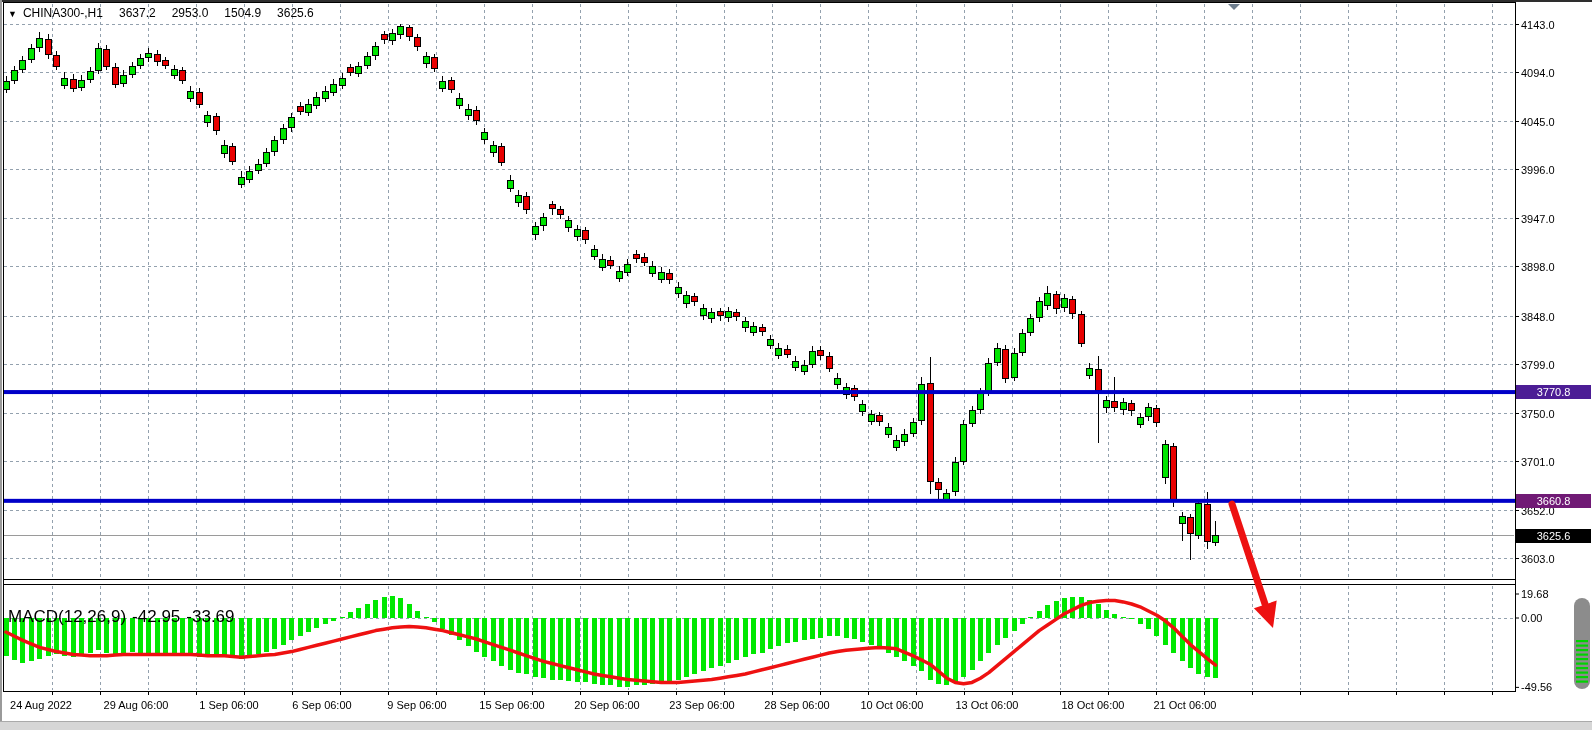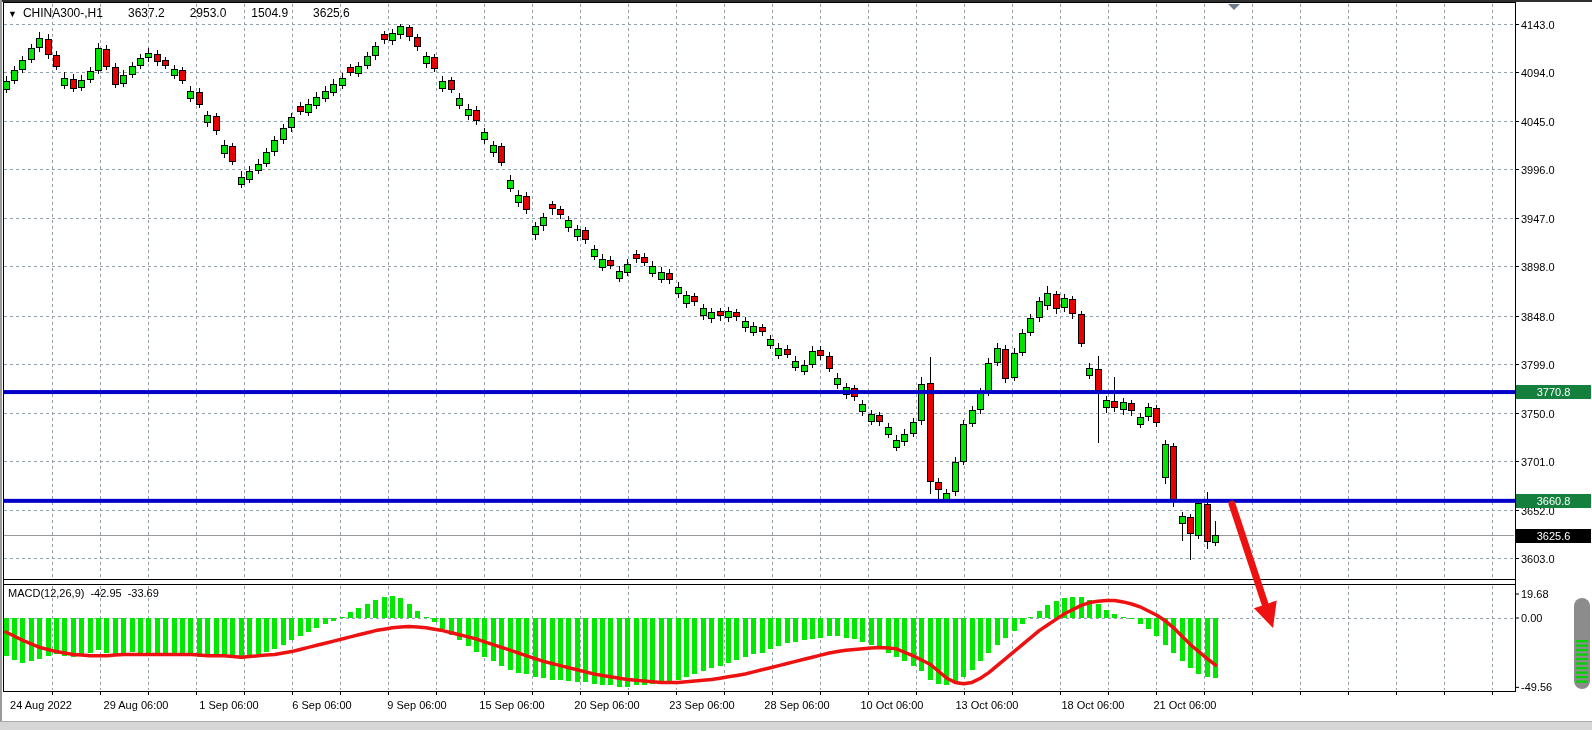--- a/index.html
+++ b/index.html
@@ -4,27 +4,27 @@
 <style>
   html,body{margin:0;padding:0;background:#fff;}
   #app{position:relative;width:1592px;height:730px;background:#fff;overflow:hidden;
        font-family:"Liberation Sans",sans-serif;}
   #edge-top{position:absolute;left:0;top:0;width:1592px;height:2px;background:#2e2e2e;}
   #edge-left{position:absolute;left:0;top:0;width:2px;height:730px;background:#9a9a9a;}
   #edge-bottom{position:absolute;left:0;bottom:0;width:1592px;height:8px;background:#d6d6d6;border-top:1px solid #aaa;}
   #chart-svg{position:absolute;left:0;top:0;}
   #header{position:absolute;left:8px;top:6px;font-size:12px;color:#000;white-space:nowrap;}
   #header .tri{font-size:9px;margin-right:6px;}
-  #header span.v{margin-left:25px;}
-  #macd-label{position:absolute;left:8px;top:587px;font-size:11px;color:#000;white-space:nowrap;}
+  #header span.v{margin-left:16px;}
+  #macd-label{position:absolute;left:8px;top:607px;font-size:17px;color:#000;white-space:nowrap;}
   #macd-label span.v{margin-left:6px;}
   .badge{position:absolute;left:1516px;width:75px;height:14px;color:#fff;
          font-size:11px;line-height:14px;text-align:center;}
-  #badge-res{top:385px;background:#15803d;}
-  #badge-sup{top:494px;background:#15803d;}
+  #badge-res{top:385px;background:#4c1d95;}
+  #badge-sup{top:494px;background:#701a75;}
   #badge-last{top:529px;background:#000;}
 </style>
 </head>
 <body>
 
 <div id="app">
   <div id="edge-top"></div>
   <div id="edge-left"></div>
 
   <svg id="chart-svg" width="1592" height="730">

